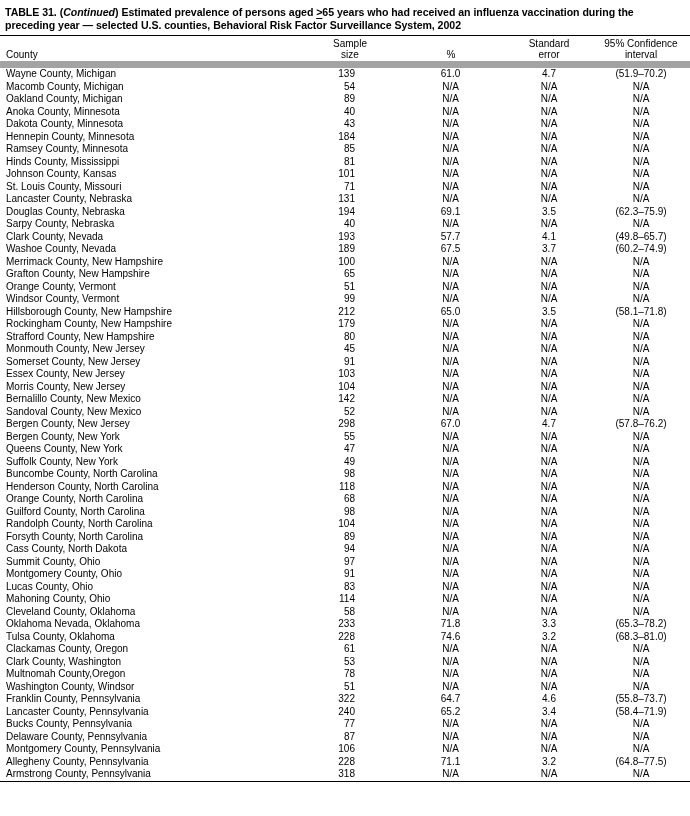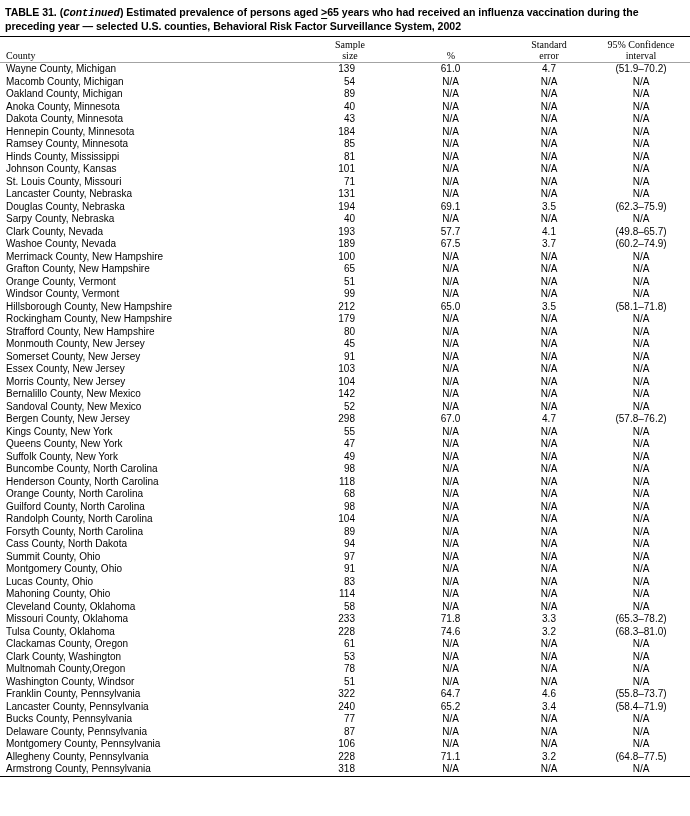--- a/index.html
+++ b/index.html
@@ -19,44 +19,43 @@
   .title {
     margin: 0;
     padding: 6px 4px 3px 5px;
     font-size: 10.6px;
     font-weight: bold;
     line-height: 13px;
     letter-spacing: -0.05px;
     white-space: nowrap;
     border-bottom: 1px solid #000;
   }
-  .title .it { font-style: italic; font-family: Liberation Mono, monospace; }
+  .title .it { font-style: italic; }
   .title .geq { text-decoration: underline; text-underline-offset: 1.5px; }
 
   table.vax {
     width: 690px;
     border-collapse: collapse;
     table-layout: fixed;
     border-bottom: 1px solid #000;
   }
   col.w-county { width: 300px; }
   col.w-sample { width: 56px; }
   col.w-pct    { width: 150px; }
   col.w-stderr { width: 86px; }
   col.w-ci     { width: 98px; }
 
   thead th {
     font-weight: normal;
     font-size: 10px;
     line-height: 11px;
     vertical-align: bottom;
     padding: 2px 0 1px 0;
-    border-bottom: 1px solid #a3a3a3;
+    border-bottom: 7px solid #a3a3a3;
     white-space: nowrap;
-    font-family: Liberation Serif, serif;
   }
   .c-county { text-align: left; padding-left: 6px; }
   .c-sample { text-align: right; }
   .c-pct    { text-align: center; padding-left: 40px; }
   .c-stderr { text-align: center; }
   .c-ci     { text-align: center; }
   th.c-sample { text-align: center; }
   .hdr-shift { position: relative; left: 22px; }
 
   tbody td {
@@ -293,21 +292,21 @@
       <td class="c-ci">N/A</td>
     </tr>
         <tr>
       <td class="c-county">Bergen County, New Jersey</td>
       <td class="c-sample">298</td>
       <td class="c-pct">67.0</td>
       <td class="c-stderr">4.7</td>
       <td class="c-ci">(57.8–76.2)</td>
     </tr>
         <tr>
-      <td class="c-county">Kings County, New York</td>
+      <td class="c-county">Bergen County, New York</td>
       <td class="c-sample">55</td>
       <td class="c-pct">N/A</td>
       <td class="c-stderr">N/A</td>
       <td class="c-ci">N/A</td>
     </tr>
         <tr>
       <td class="c-county">Queens County, New York</td>
       <td class="c-sample">47</td>
       <td class="c-pct">N/A</td>
       <td class="c-stderr">N/A</td>
@@ -398,21 +397,21 @@
       <td class="c-ci">N/A</td>
     </tr>
         <tr>
       <td class="c-county">Cleveland County, Oklahoma</td>
       <td class="c-sample">58</td>
       <td class="c-pct">N/A</td>
       <td class="c-stderr">N/A</td>
       <td class="c-ci">N/A</td>
     </tr>
         <tr>
-      <td class="c-county">Missouri County, Oklahoma</td>
+      <td class="c-county">Oklahoma Nevada, Oklahoma</td>
       <td class="c-sample">233</td>
       <td class="c-pct">71.8</td>
       <td class="c-stderr">3.3</td>
       <td class="c-ci">(65.3–78.2)</td>
     </tr>
         <tr>
       <td class="c-county">Tulsa County, Oklahoma</td>
       <td class="c-sample">228</td>
       <td class="c-pct">74.6</td>
       <td class="c-stderr">3.2</td>

